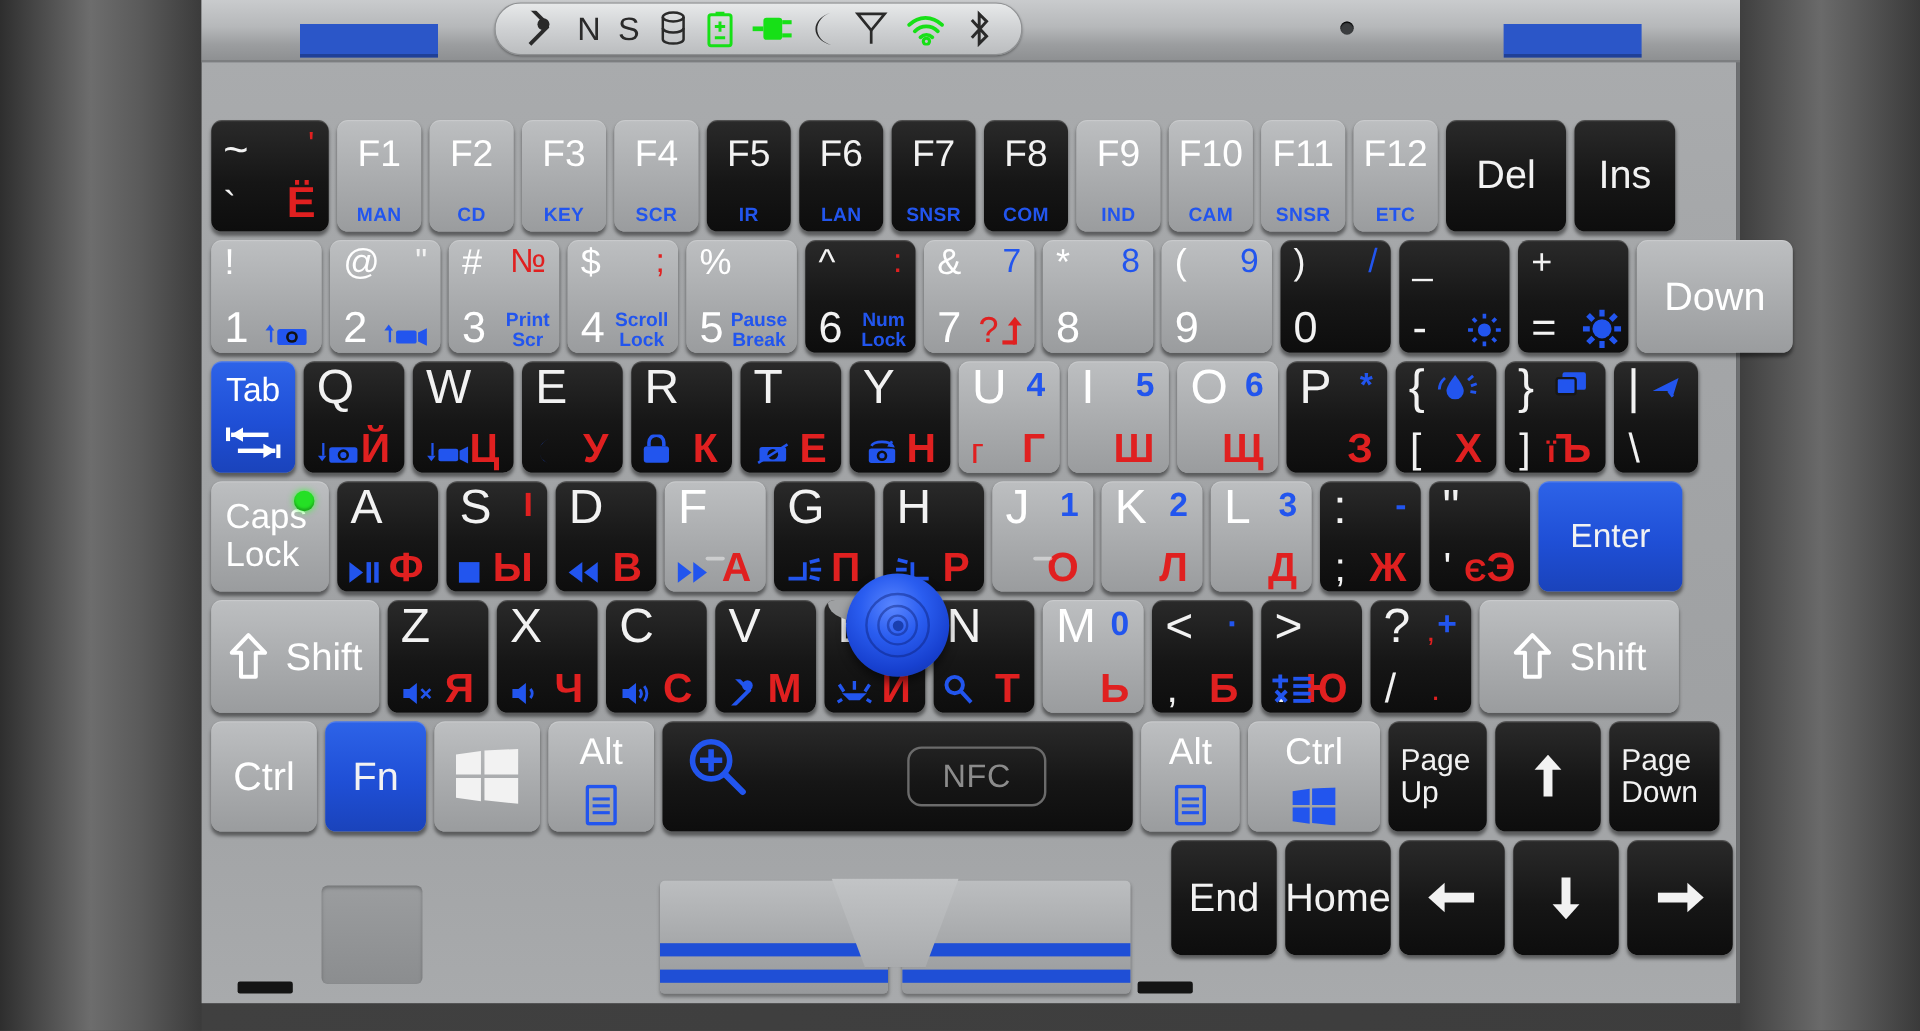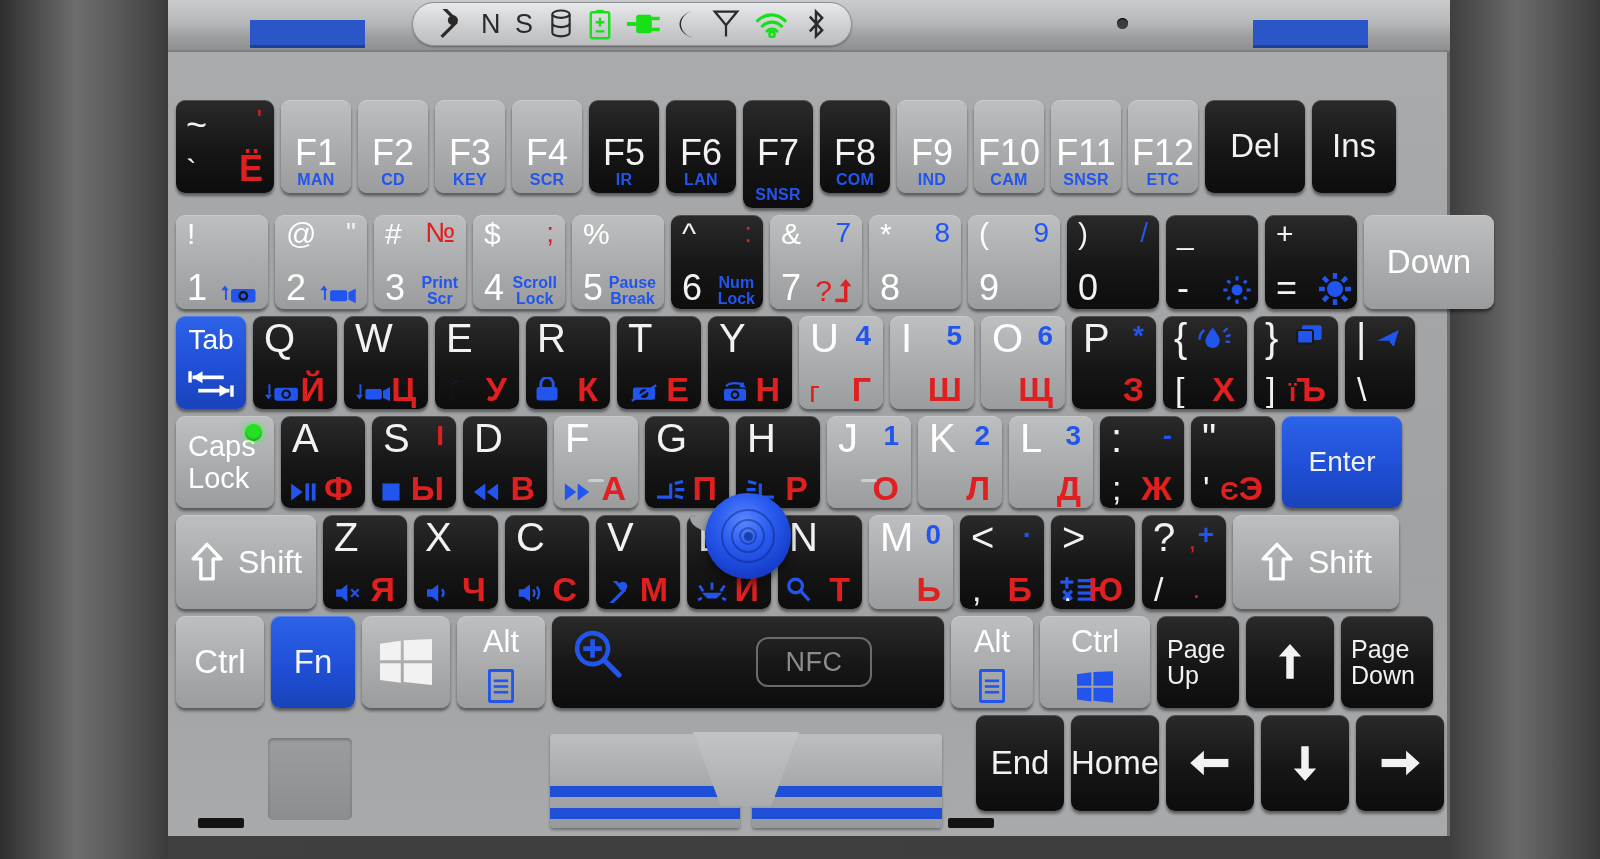--- a/index.html
+++ b/index.html
@@ -54,21 +54,21 @@
   .key.blue { background: linear-gradient(180deg,#2d63e8 0%,#1f4fd6 55%,#1a43bb 100%); }
 
   
   .ctr { position:absolute; inset:0; display:flex; align-items:center; justify-content:center; }
   .tl { position:absolute; left:10px; top:4px; }
   .bl { position:absolute; left:10px; bottom:3px; }
   .tr { position:absolute; right:12px; top:4px; }
   .br { position:absolute; right:11px; bottom:3px; }
   .r  { color:#e02020; }
 
-  .fnkey .fl { position:absolute; left:0; right:0; top:10px; text-align:center; font-size:36px;margin-top:22px; }
+  .fnkey .fl { position:absolute; left:0; right:0; top:10px; text-align:center; font-size:31px; }
   .fnkey .fb { position:absolute; left:0; right:0; bottom:4px; text-align:center;
     font-size:16px; font-weight:700; color:#2255ee; letter-spacing:.3px; }
 
   .numkey .n-tl { position:absolute; left:11px; top:2px; font-size:30px; }
   .numkey .n-bl { position:absolute; left:11px; bottom:0px; font-size:36px; }
   .numkey .n-tr { position:absolute; right:11px; top:2px; font-size:28px; }
   .numkey .n-br { position:absolute; right:8px; bottom:2px; font-size:16px; font-weight:700;
      color:#2255ee; text-align:center; line-height:1.0; }
 
   .alpha .a-l { position:absolute; left:11px; top:0px; font-size:40px; }
@@ -242,21 +242,21 @@
             <div class="fl" style="color:#f2f2f2">F5</div>
             <div class="fb">IR</div>
           </div>
         </div>
         <div class="key dark" style="width: 70px; height: 93px;">
           <div class="fnkey">
             <div class="fl" style="color:#f2f2f2">F6</div>
             <div class="fb">LAN</div>
           </div>
         </div>
-        <div class="key dark" style="width: 70px; height: 108px;">
+        <div class="key dark" style="width: 70px; height: 93px;">
           <div class="fnkey">
             <div class="fl" style="color:#f2f2f2">F7</div>
             <div class="fb">SNSR</div>
           </div>
         </div>
         <div class="key dark" style="width: 70px; height: 93px;">
           <div class="fnkey">
             <div class="fl" style="color:#f2f2f2">F8</div>
             <div class="fb">COM</div>
           </div>

